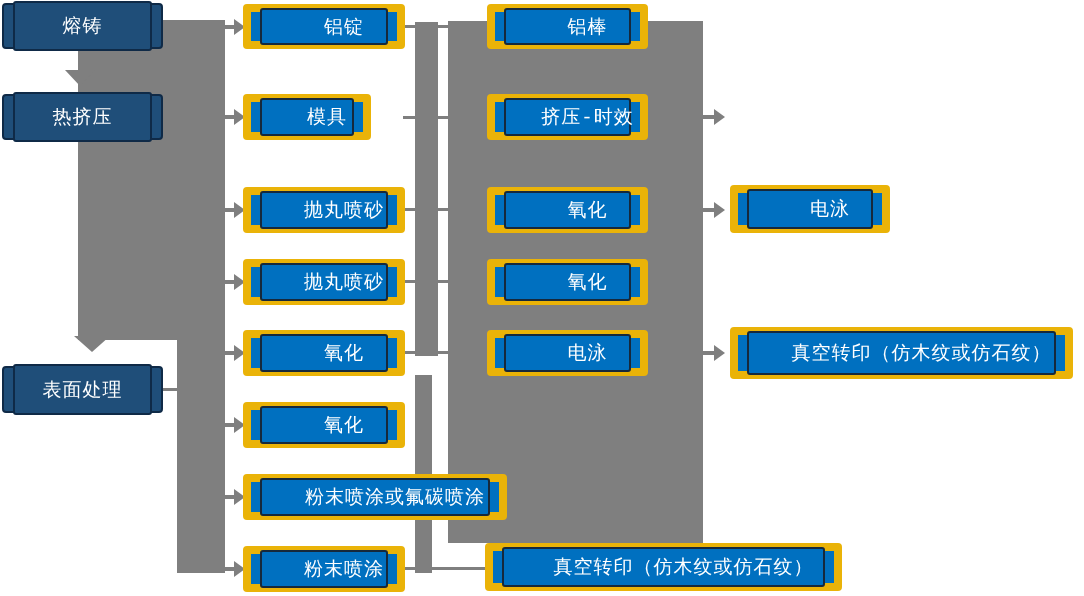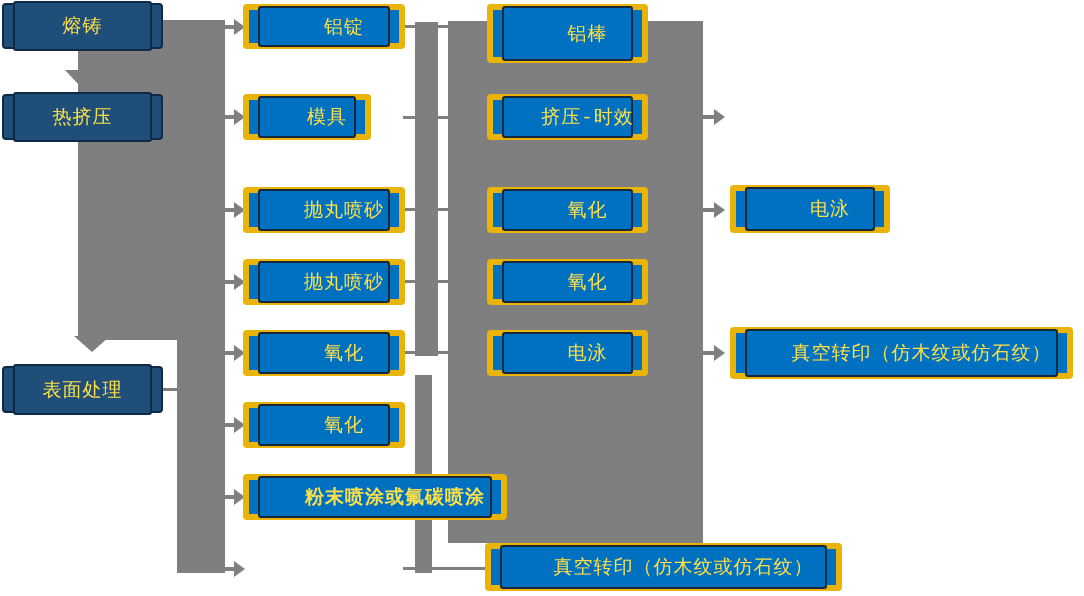--- a/index.html
+++ b/index.html
@@ -23,30 +23,30 @@
   .tri-down{
     position:absolute;width:0;height:0;z-index:1;
     border-left:15px solid transparent;
     border-right:15px solid transparent;
     border-top:16px solid #7f7f7f;
   }
   
   .node{
     position:absolute;z-index:2;
     display:flex;align-items:center;justify-content:center;
-    color:#fde047;font-size:19px;letter-spacing:1px;
+    color:#ffffff;font-size:19px;letter-spacing:1px;
     border-radius:4px;box-sizing:border-box;
     text-align:center;white-space:nowrap;
   }
   .node::before{ 
     content:"";position:absolute;z-index:-1;
     left:9px;right:9px;top:-4px;bottom:-4px;
     border-radius:3px;
   }
-  .node.light{background:#0070c0;border:6px solid #eab308;padding-left:40px;}
+  .node.light{background:#0070c0;border:8px solid #eab308;padding-left:40px;}
   .node.light::before{background:#0070c0;border:2px solid #16293c;}
   .node.dark{background:#1f4e79;border:2px solid #0f2a47;}
   .node.dark::before{background:#1f4e79;border:2px solid #0f2a47;}
 </style>
 </head>
 <body>
 
 <div id="canvas">
 
   <div class="gbar" style="left:78px;top:20px;width:147px;height:320px;"></div>
@@ -117,25 +117,28 @@
     </div>
   <div class="node light" style="left:243px;top:259px;width:162px;height:46px;">
       <span>抛丸喷砂</span>
     </div>
   <div class="node light" style="left:243px;top:330px;width:162px;height:46px;">
       <span>氧化</span>
     </div>
   <div class="node light" style="left:243px;top:402px;width:162px;height:46px;">
       <span>氧化</span>
     </div>
-  <div class="node light" style="left:243px;top:474px;width:264px;height:46px;font-weight:bold;">
+  <div class="node light" style="left:243px;top:474px;width:264px;height:46px;">
       <span>粉末喷涂或氟碳喷涂</span>
     </div>
+  <div class="node light" style="left:243px;top:546px;width:162px;height:46px;">
+      <span>粉末喷涂</span>
+    </div>
 
-  <div class="node light" style="left:487px;top:4px;width:161px;height:59px;">
+  <div class="node light" style="left:487px;top:4px;width:161px;height:45px;">
       <span>铝棒</span>
     </div>
   <div class="node light" style="left:487px;top:94px;width:161px;height:46px;font-family:Liberation Mono, monospace;">
       <span>挤压-时效</span>
     </div>
   <div class="node light" style="left:487px;top:187px;width:161px;height:46px;">
       <span>氧化</span>
     </div>
   <div class="node light" style="left:487px;top:259px;width:161px;height:46px;">
       <span>氧化</span>

